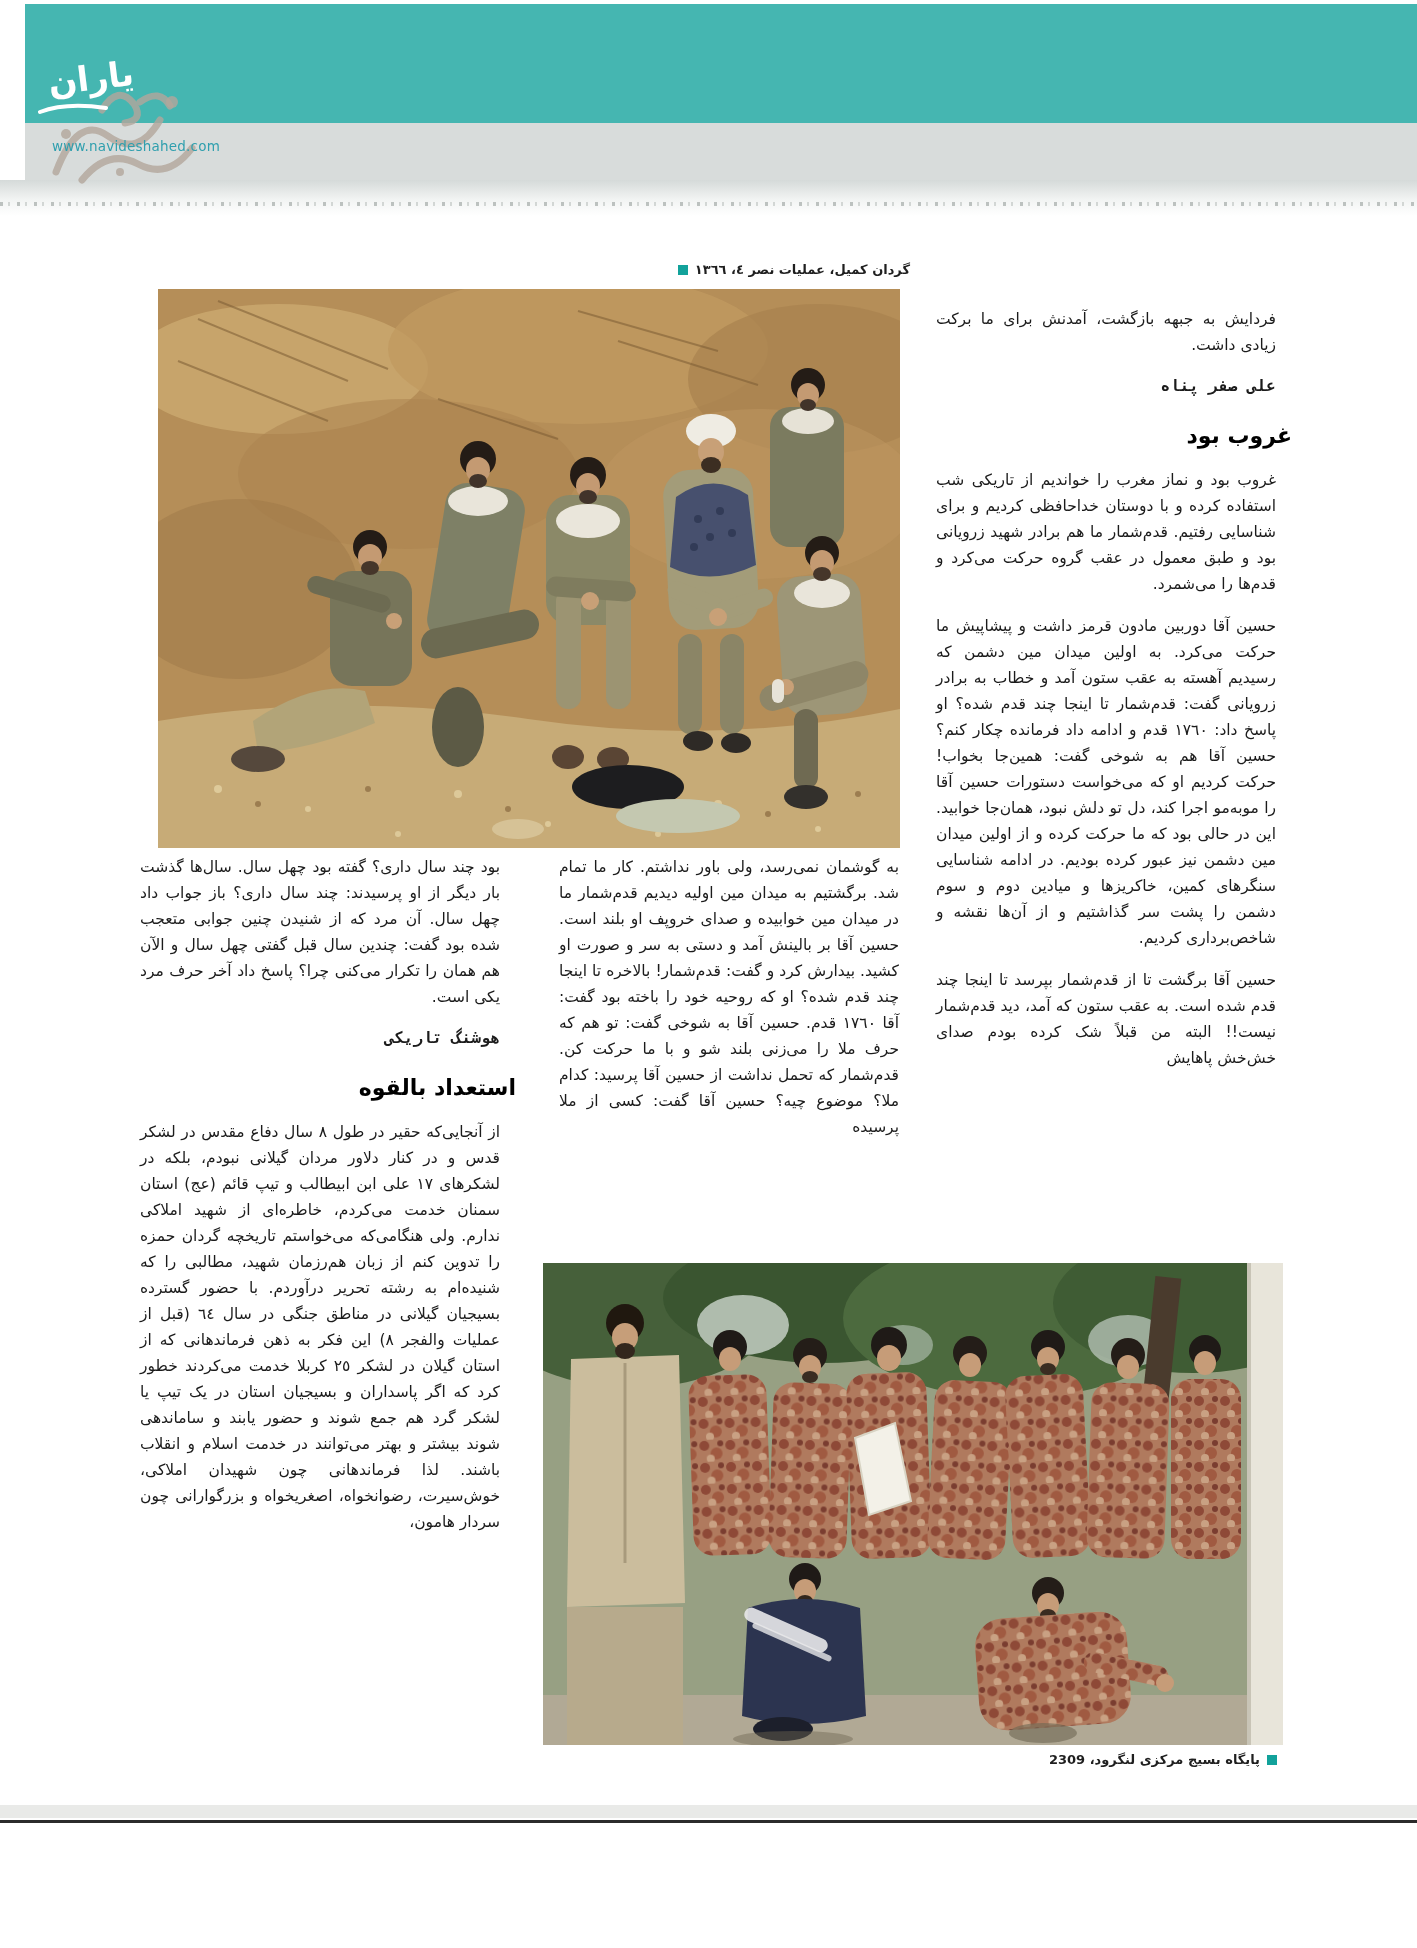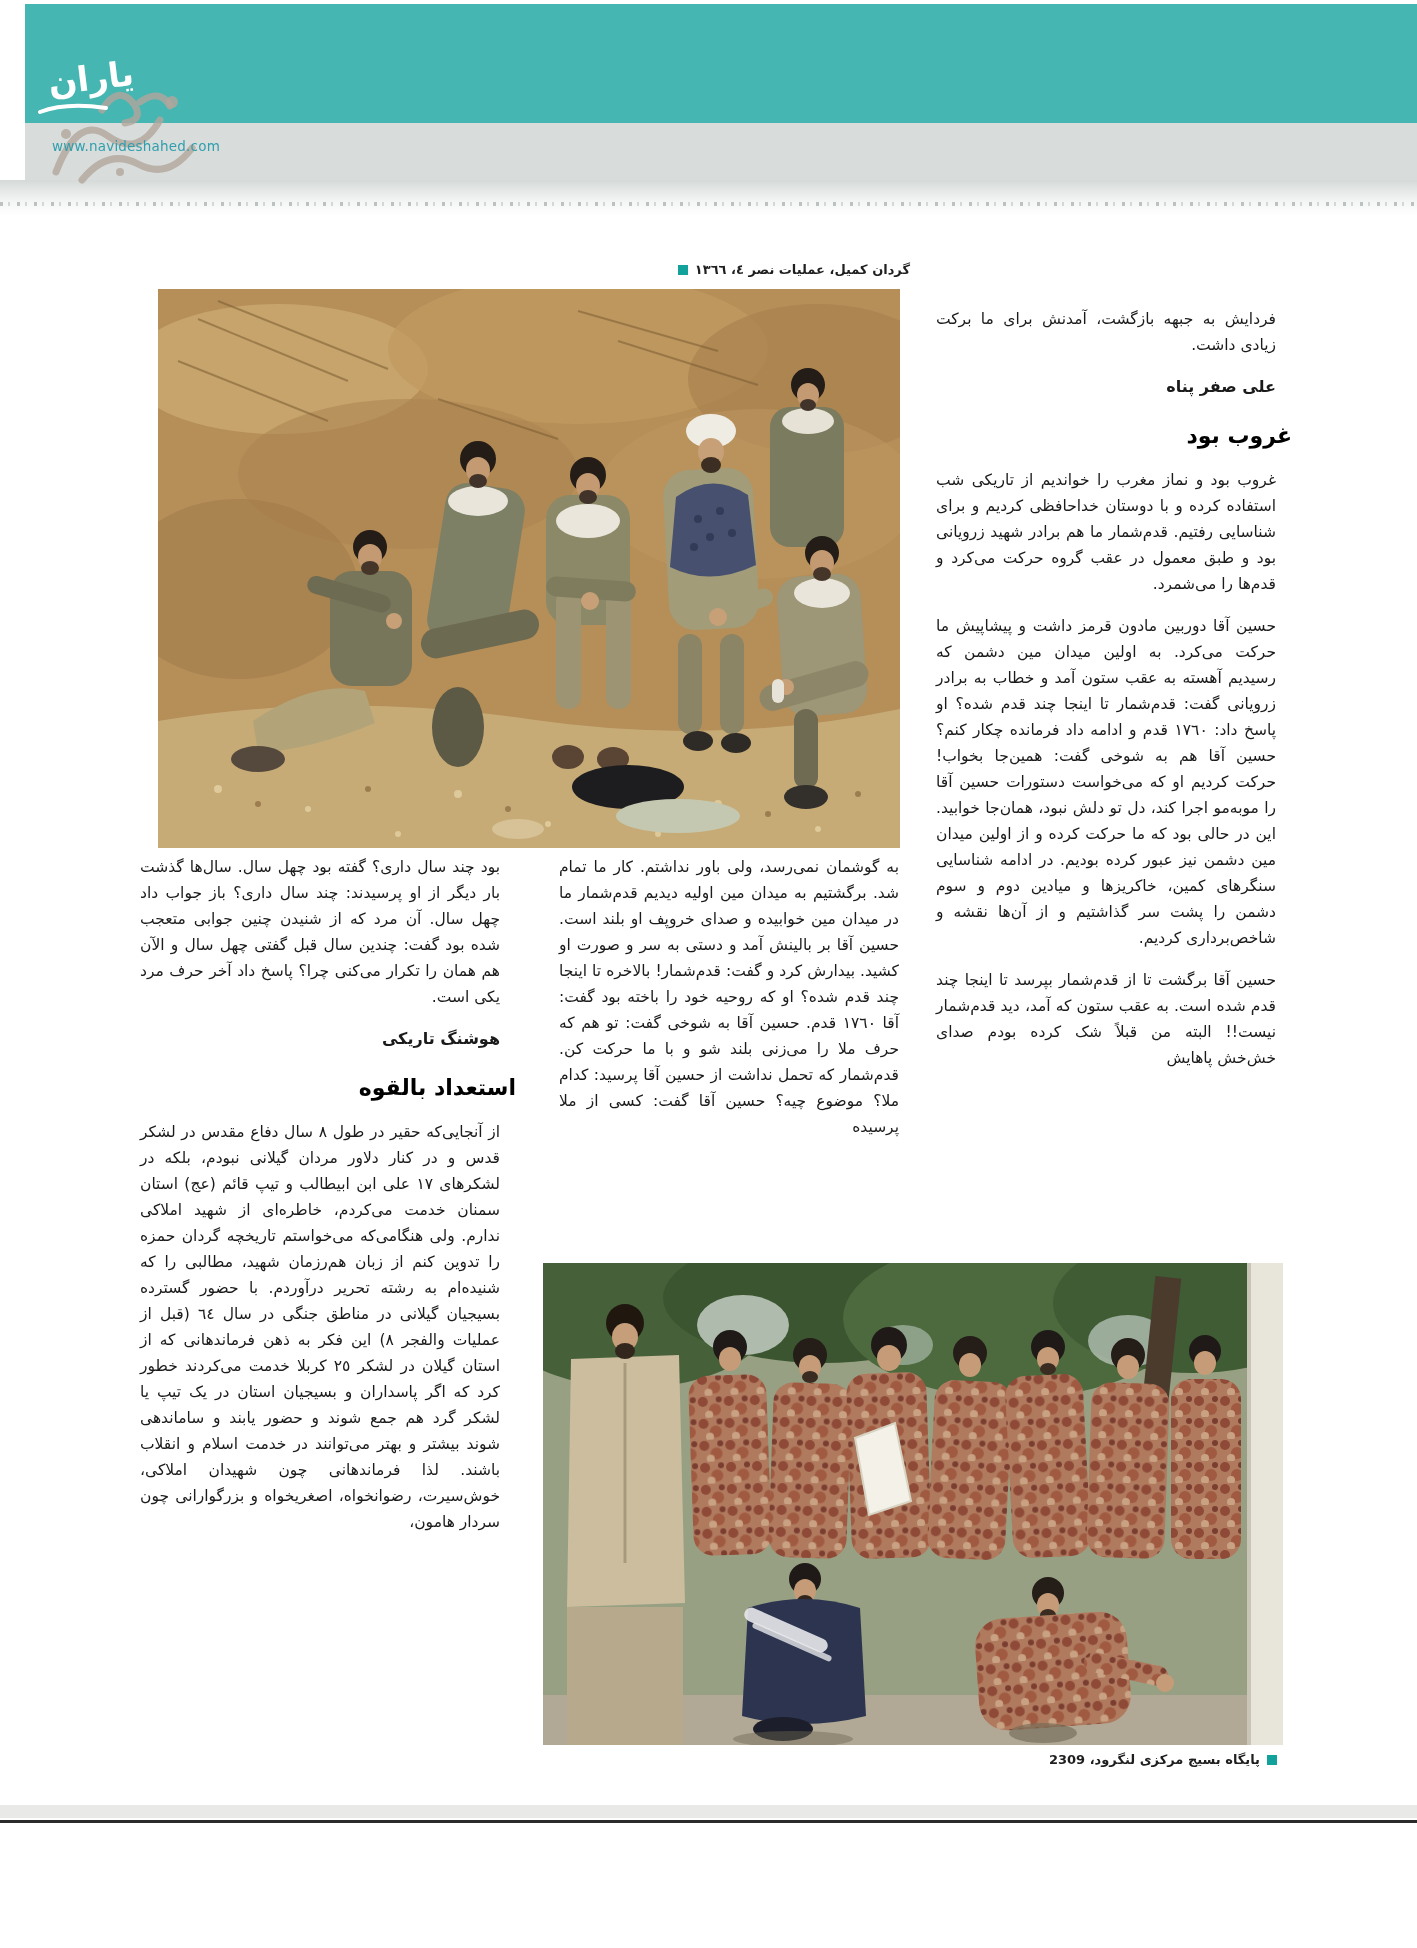--- a/index.html
+++ b/index.html
@@ -29,21 +29,21 @@
     font-size:13px;font-weight:bold;color:#1f1f1f;justify-content:flex-end;}
   .caption-top{top:262px;right:507px;}
   .caption-bottom{top:1752px;right:140px;}
   .cap-square{width:10px;height:10px;background:#12a29b;flex:0 0 auto;}
   .cap-text{direction:rtl;white-space:nowrap;}
 
   
   .col{position:absolute;direction:rtl;text-align:justify;font-size:15.5px;line-height:26px;
     color:#1b1b1b;overflow:hidden;}
   .col p{margin:16px;}
-  .author{font-weight:bold;font-size:16px;margin:3px 0 0;}
+  .author{font-weight:bold;font-size:16px;margin:3px 0 0;font-family:Liberation Mono, monospace;}
   .red-heading{color:#000000;font-weight:bold;font-size:22px;line-height:30px;margin:21px 0 9px;}
   .col-right{left:920px;top:290px;width:372px;height:966px;}
   .col-middle{left:543px;top:838px;width:372px;height:402px;}
   .col-left{left:124px;top:838px;width:392px;height:890px;}
 
   
   .footer-grayline{position:absolute;left:0;right:0;top:1805px;height:13px;background:#e9eae8;}
   .footer-darkline{position:absolute;left:0;right:0;top:1820px;height:3px;background:#2b2b2b;}
 </style>
 </head>

